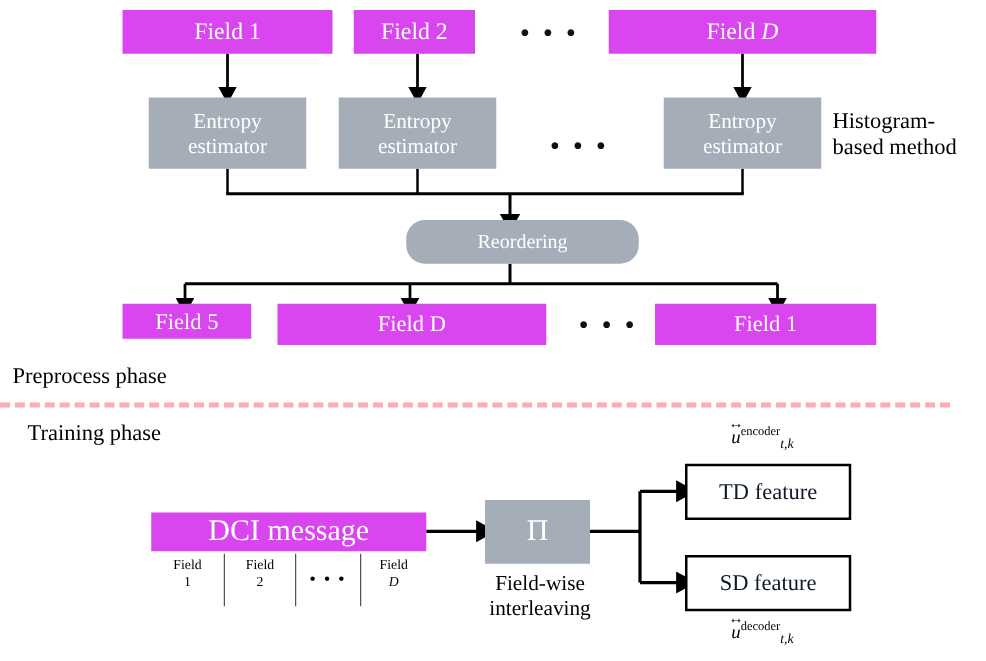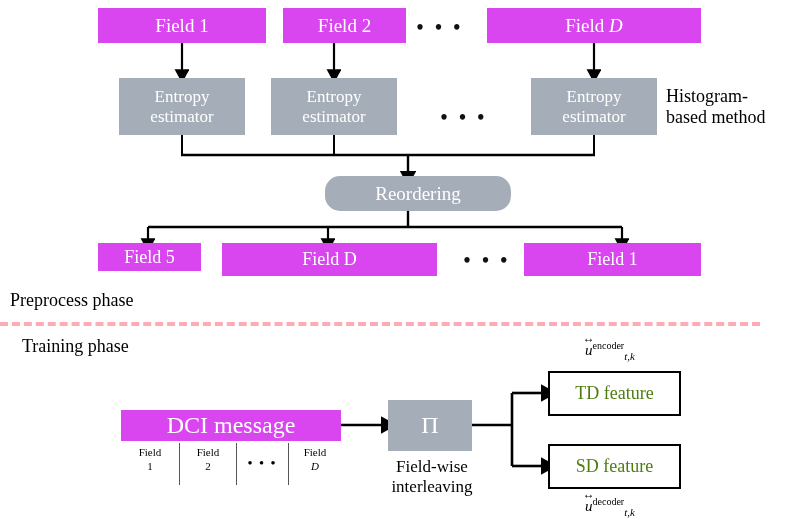--- a/index.html
+++ b/index.html
@@ -3,21 +3,21 @@
 <meta charset="utf-8">
 <style>
   html,body{margin:0;padding:0;background:#ffffff;}
   body{width:789px;height:529px;position:relative;overflow:hidden;
        font-family:"Liberation Serif","DejaVu Serif",serif;color:#000;}
   #canvas{position:absolute;left:0;top:0;width:789px;height:529px;}
   .node{position:absolute;box-sizing:border-box;display:flex;align-items:center;
         justify-content:center;text-align:center;line-height:1.12;}
   .teal{background:#d946ef;color:#ffffff;}
   .gray{background:#a5adb8;color:#ffffff;}
-  .white-box{background:#ffffff;color:#4d7c0f;border:2px solid #000000;}
+  .white-box{background:#ffffff;color:#0f172a;border:2px solid #000000;}
   .dots{position:absolute;color:#111;letter-spacing:.16em;font-weight:700;
         display:flex;align-items:center;justify-content:center;}
   .plainlabel{position:absolute;color:#000;line-height:1.18;}
   svg.lines{position:absolute;left:0;top:0;width:789px;height:529px;
             pointer-events:none;overflow:visible;}
   .divider{position:absolute;border-top:4px dashed #ffaab4;}
   .fieldstrip{position:absolute;display:flex;}
   .fieldcell{box-sizing:border-box;display:flex;flex-direction:column;
              align-items:center;justify-content:flex-start;font-size:11px;
              line-height:1.3;padding-top:2px;color:#000;}
@@ -66,21 +66,21 @@
     <line x1="472" y1="425" x2="512" y2="425" stroke="#000" stroke-width="2.6"></line>
     <line x1="512" y1="393" x2="512" y2="466" stroke="#000" stroke-width="2.6"></line>
     <line x1="512" y1="393" x2="544" y2="393" stroke="#000" stroke-width="2.6" marker-end="url(#arw)"></line>
     <line x1="512" y1="466" x2="544" y2="466" stroke="#000" stroke-width="2.6" marker-end="url(#arw)"></line>
   </svg>
 
   <div class="node teal" style="left:98px;top:8px;width:168px;height:35px;font-size:19px;">
     <span>Field 1</span>
   </div>
 
-  <div class="node teal" style="left:283px;top:8px;width:123px;height:35px;font-size:19px;">
+  <div class="node teal" style="left:283px;top:8px;width:97px;height:35px;font-size:19px;">
     <span>Field 2</span>
   </div>
 
   <div class="dots" style="left:410px;top:14px;width:60px;height:26px;font-size:20px;">
     <span>• • •</span>
   </div>
 
   <div class="node teal" style="left:487px;top:8px;width:214px;height:35px;font-size:19px;">
     <span>Field&nbsp;<em class="ital">D</em></span>
   </div>
@@ -102,21 +102,21 @@
   <div class="node gray" style="left:531px;top:78px;width:126px;height:57px;font-size:17px;flex-direction:column;">
     <span>Entropy</span>
     <span>estimator</span>
   </div>
 
   <div class="plainlabel" style="left:666px;top:86px;width:125px;font-size:18px;">
     <div>Histogram-</div>
     <div>based method</div>
   </div>
 
-  <div class="node gray" style="left:325px;top:176px;width:186px;height:35px;font-size:19px;border-radius:15px;">
+  <div class="node gray" style="left:325px;top:176px;width:186px;height:35px;font-size:16px;border-radius:15px;">
     <span>Reordering</span>
   </div>
 
   <div class="node teal" style="left:98px;top:243px;width:103px;height:28px;font-size:18px;">
     <span>Field 5</span>
   </div>
 
   <div class="node teal" style="left:222px;top:243px;width:215px;height:33px;font-size:18px;">
     <span>Field D</span>
   </div>

